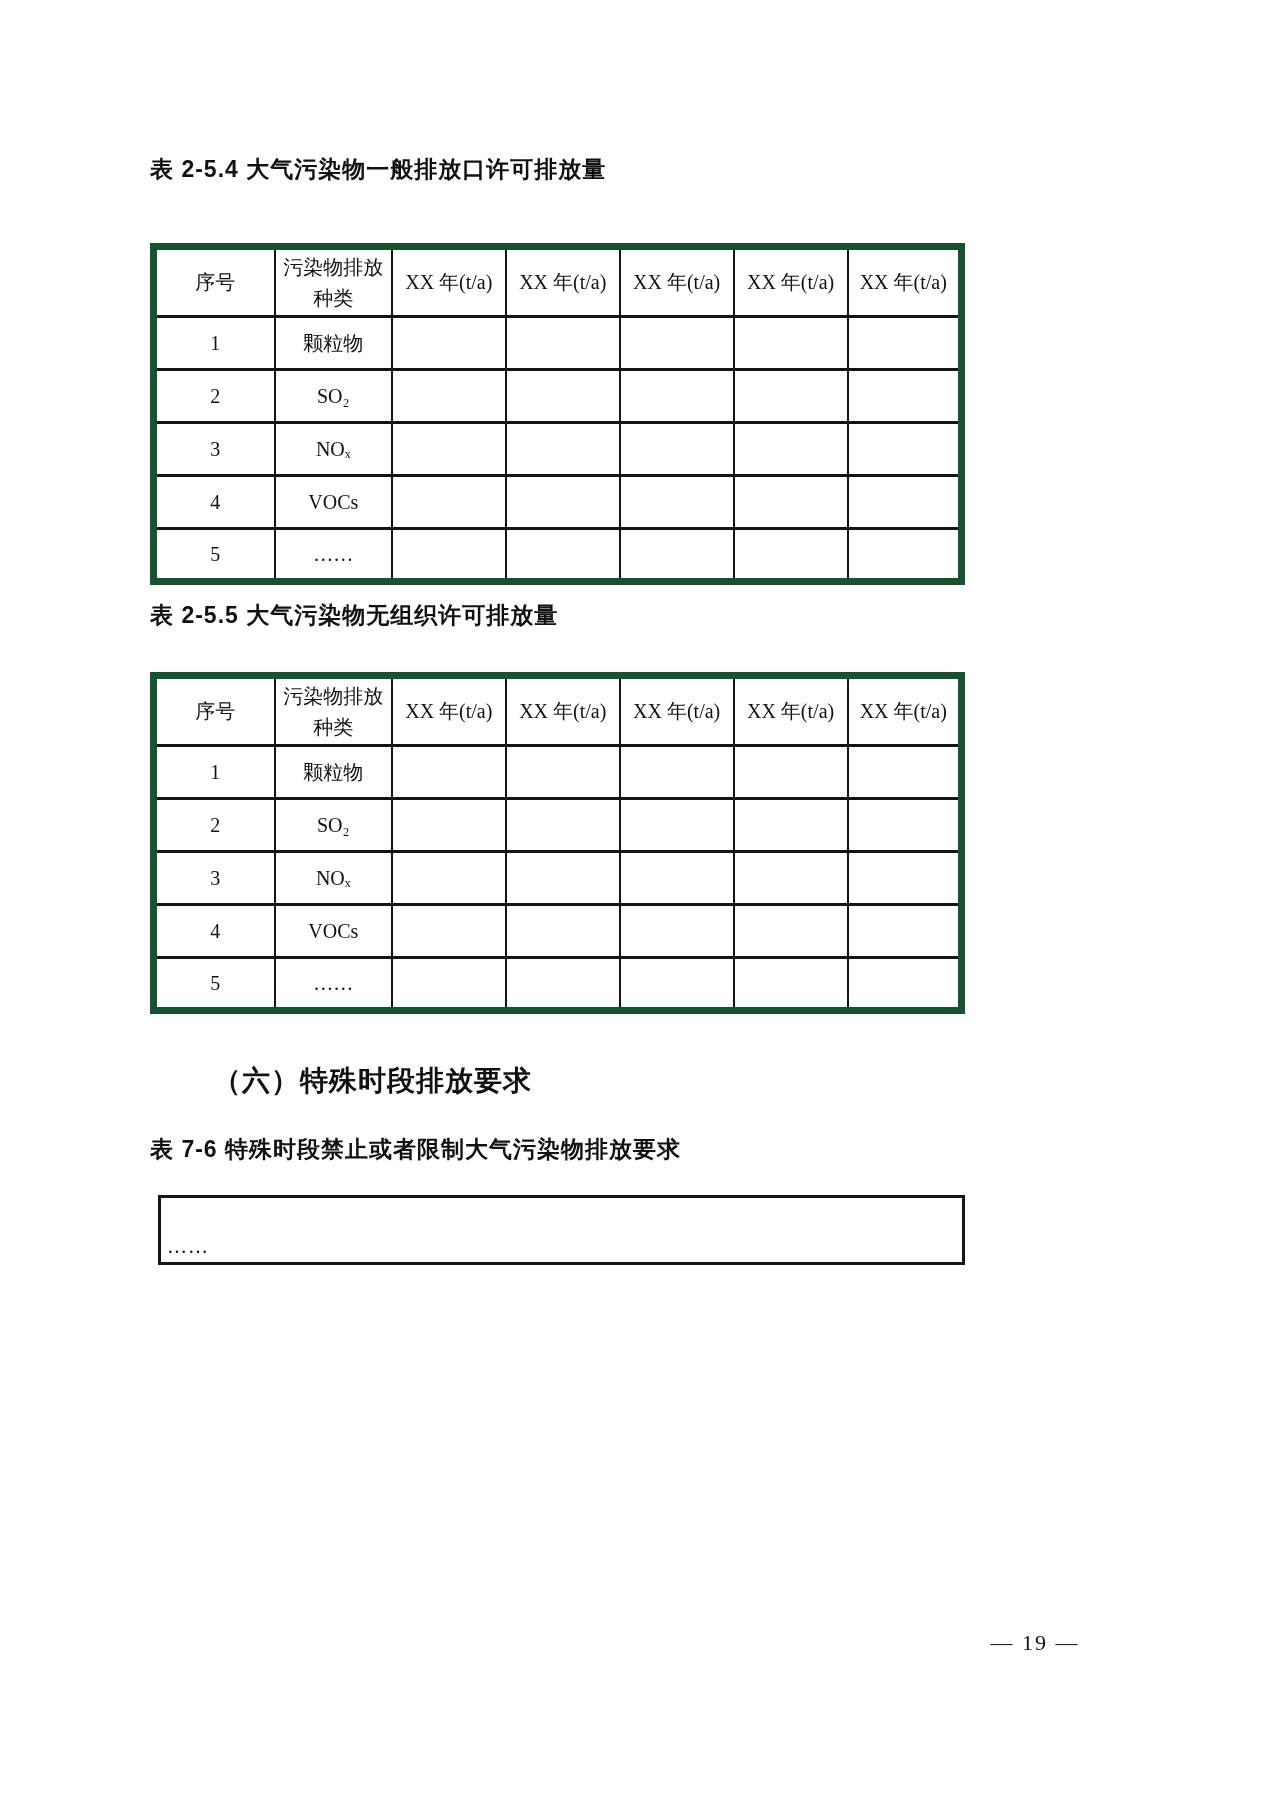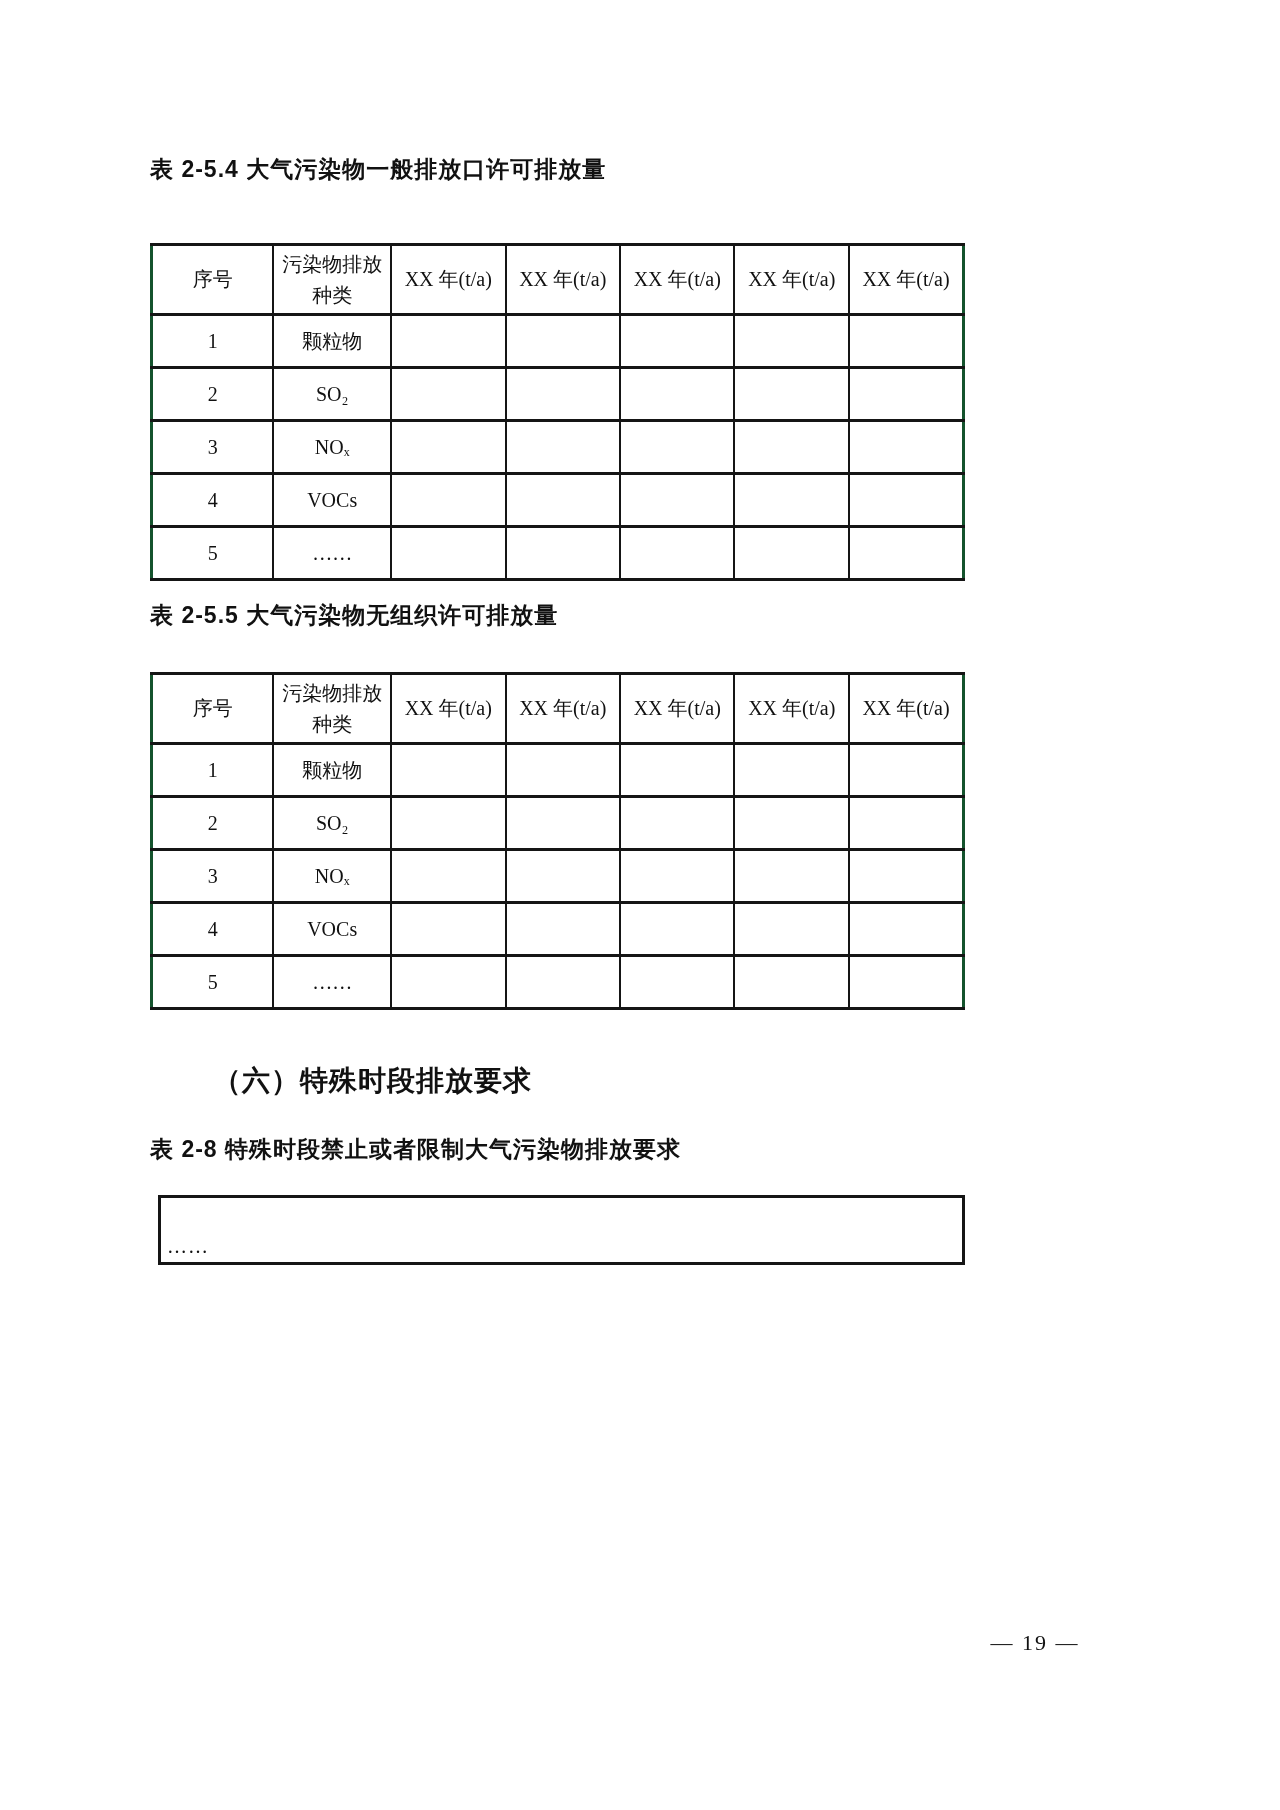--- a/index.html
+++ b/index.html
@@ -59,21 +59,21 @@
     border-right: 2px solid #151515;
     border-top: 3px solid #151515;
     border-bottom: 3px solid #151515;
     text-align: center;
     vertical-align: middle;
     font-size: 20px;
     font-weight: normal;
     padding: 0 2px;
     overflow: hidden;
   }
-  table.permit-table { border: 3px solid #14532d; }
+  table.permit-table { border: 7px solid #14532d; }
   table.permit-table thead tr { height: 70px; }
   table.permit-table tbody tr { height: 53px; }
   .hdr { display: inline-block; line-height: 1.55; }
   .hdr-1 { max-width: 5.4em; }
   .hdr-2, .hdr-3, .hdr-4, .hdr-5, .hdr-6 { white-space: nowrap; }
   .special-box {
     position: absolute;
     top: 1195px;
     left: 8px;
     width: 801px;
@@ -242,21 +242,21 @@
           <td></td>
           <td></td>
           <td></td>
           <td></td>
         </tr>
       </tbody>
   </table>
 
   <div class="section-heading">（六）特殊时段排放要求</div>
 
-  <div class="table-title title-26">表 2-8  特殊时段禁止或者限制大气污染物排放要求</div>
+  <div class="table-title title-26">表 7-6  特殊时段禁止或者限制大气污染物排放要求</div>
 
   <div class="special-box">
     <span class="ellipsis">……</span>
   </div>
 
 </div>
 
 <div class="page-number">— 19 —</div>
 
 </body></html>

